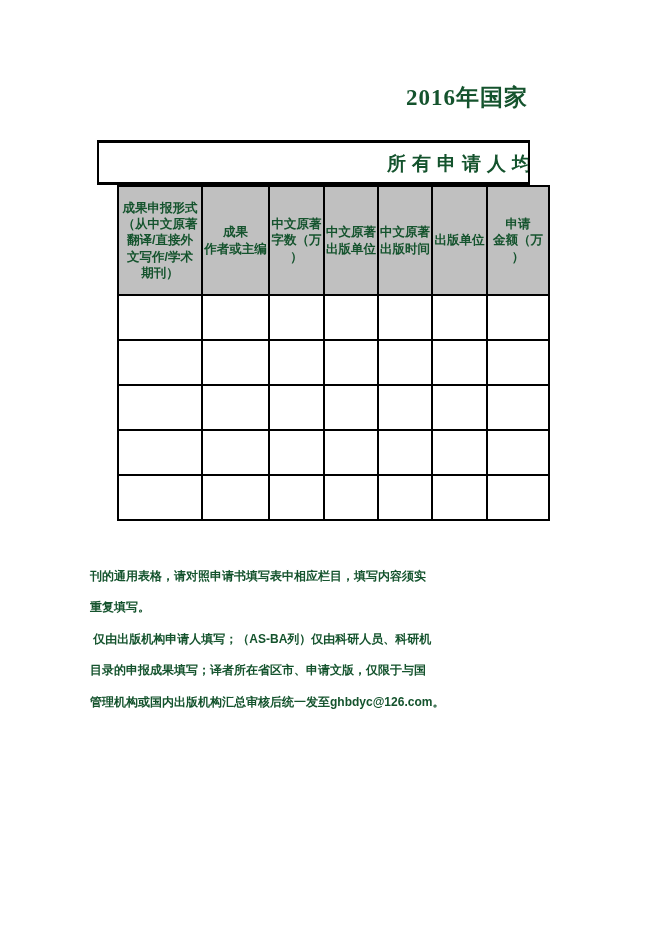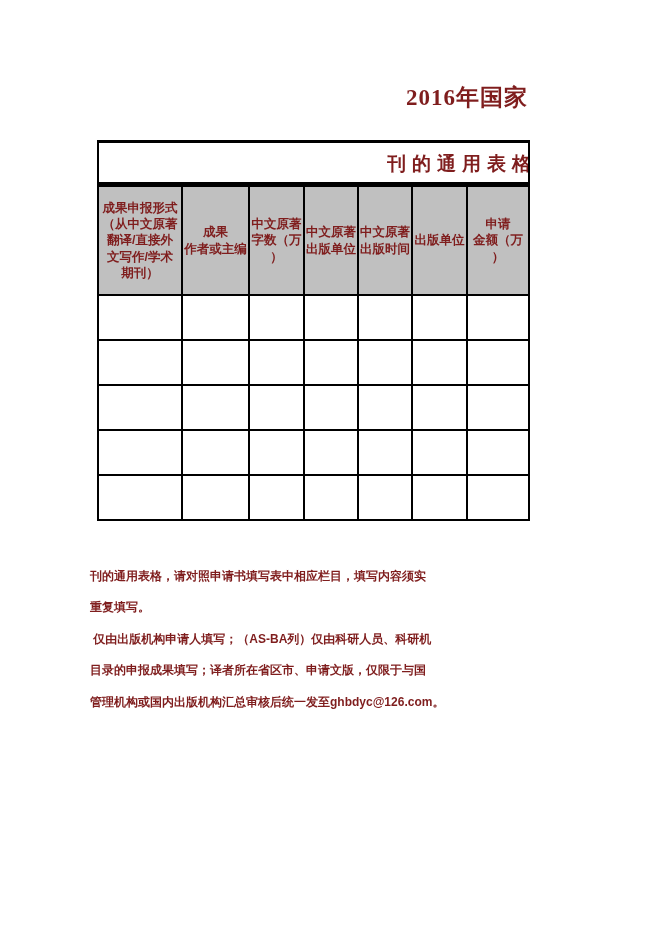--- a/index.html
+++ b/index.html
@@ -5,21 +5,21 @@
   html, body {
     margin: 0;
     padding: 0;
     background: #ffffff;
   }
   .page {
     position: relative;
     width: 580px;
     height: 936px;
     background: #ffffff;
-    color: #7f1d1d;
+    color: #14532d;
     font-family: "Liberation Sans", sans-serif;
     overflow: hidden;
   }
   .doc-title {
     position: absolute;
     left: 406px;
     top: 82px;
     font-family: "Liberation Serif", "DejaVu Serif", serif;
     font-size: 23px;
     font-weight: bold;
@@ -51,20 +51,21 @@
     white-space: nowrap;
     font-weight: bold;
     font-size: 19px;
     letter-spacing: 6px;
     line-height: 24px;
   }
   table.form-table {
     border-collapse: collapse;
     table-layout: fixed;
     width: 433px;
+    margin-left: 20px;
   }
   table.form-table th,
   table.form-table td {
     border: 2px solid #000;
     padding: 0;
   }
   table.form-table th {
     background: #c0c0c0;
     height: 107px;
     font-size: 12.5px;
@@ -93,21 +94,21 @@
 </head>
 <body>
 
 <div class="page">
 
   <div class="doc-title">2016年国家</div>
 
   <div class="table-wrap">
 
     <div class="merged-row">
-      <div class="merged-row-text">刊的通用表格</div>
+      <div class="merged-row-text">所有申请人均</div>
     </div>
 
     <table class="form-table">
       <colgroup>
         <col style="width:84px">
         <col style="width:67px">
         <col style="width:55px">
         <col style="width:54px">
         <col style="width:54px">
         <col style="width:55px">

